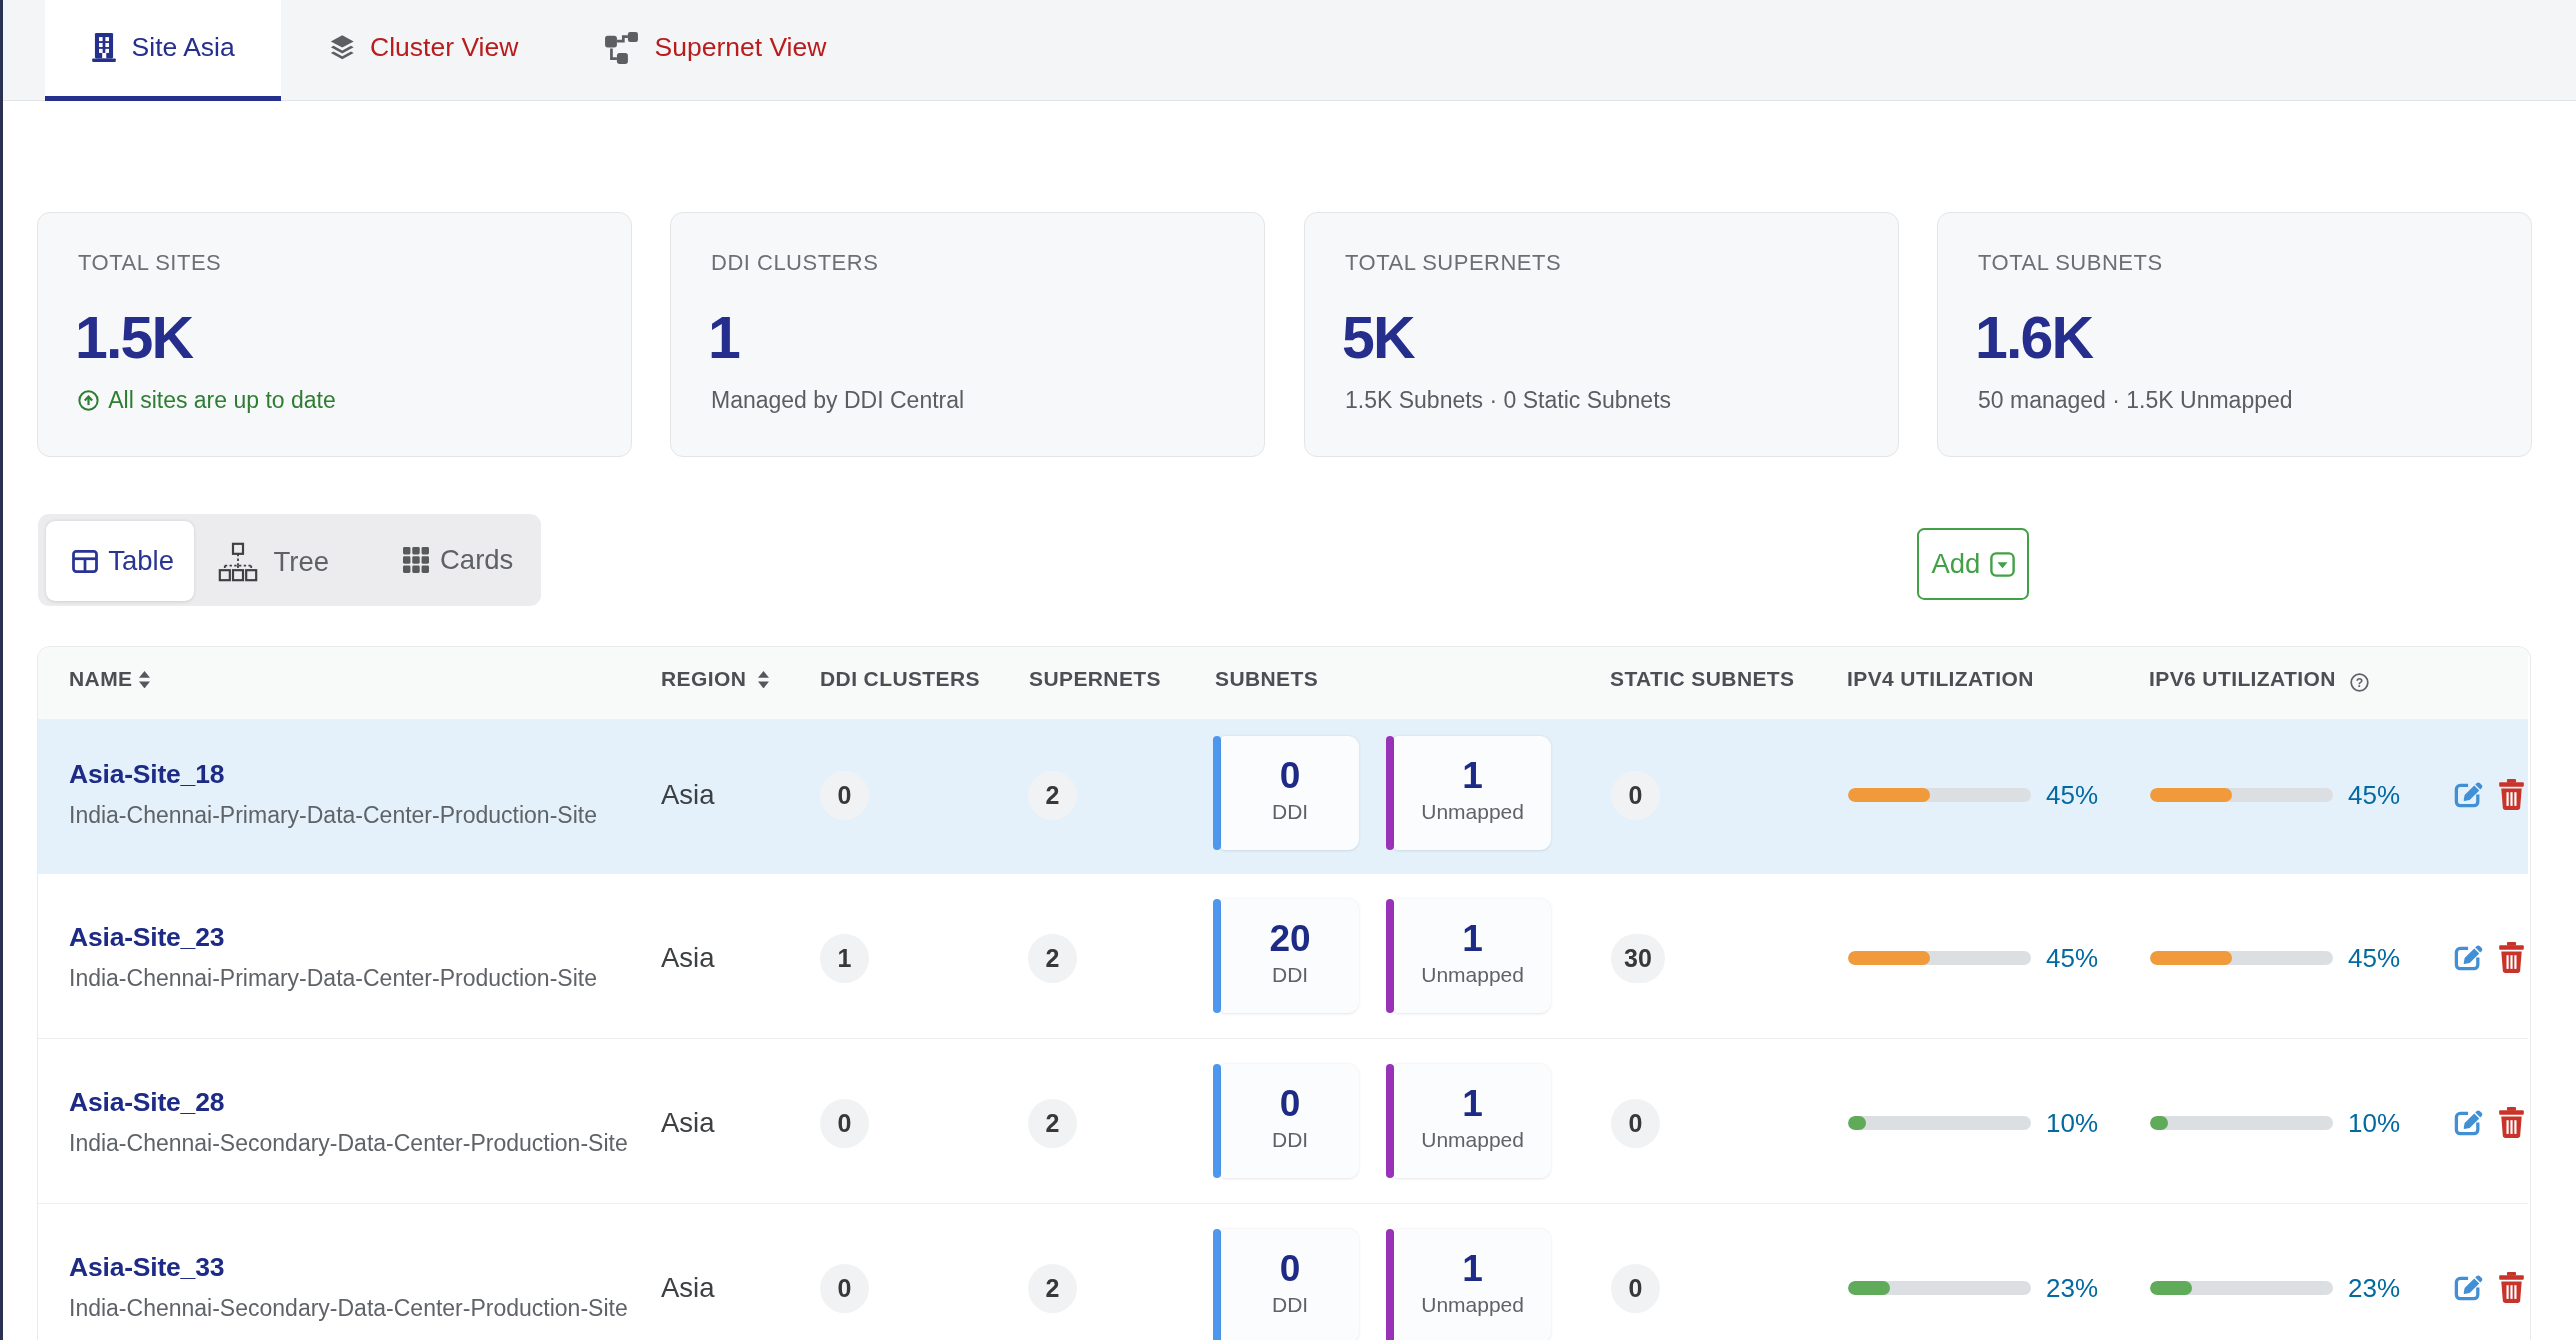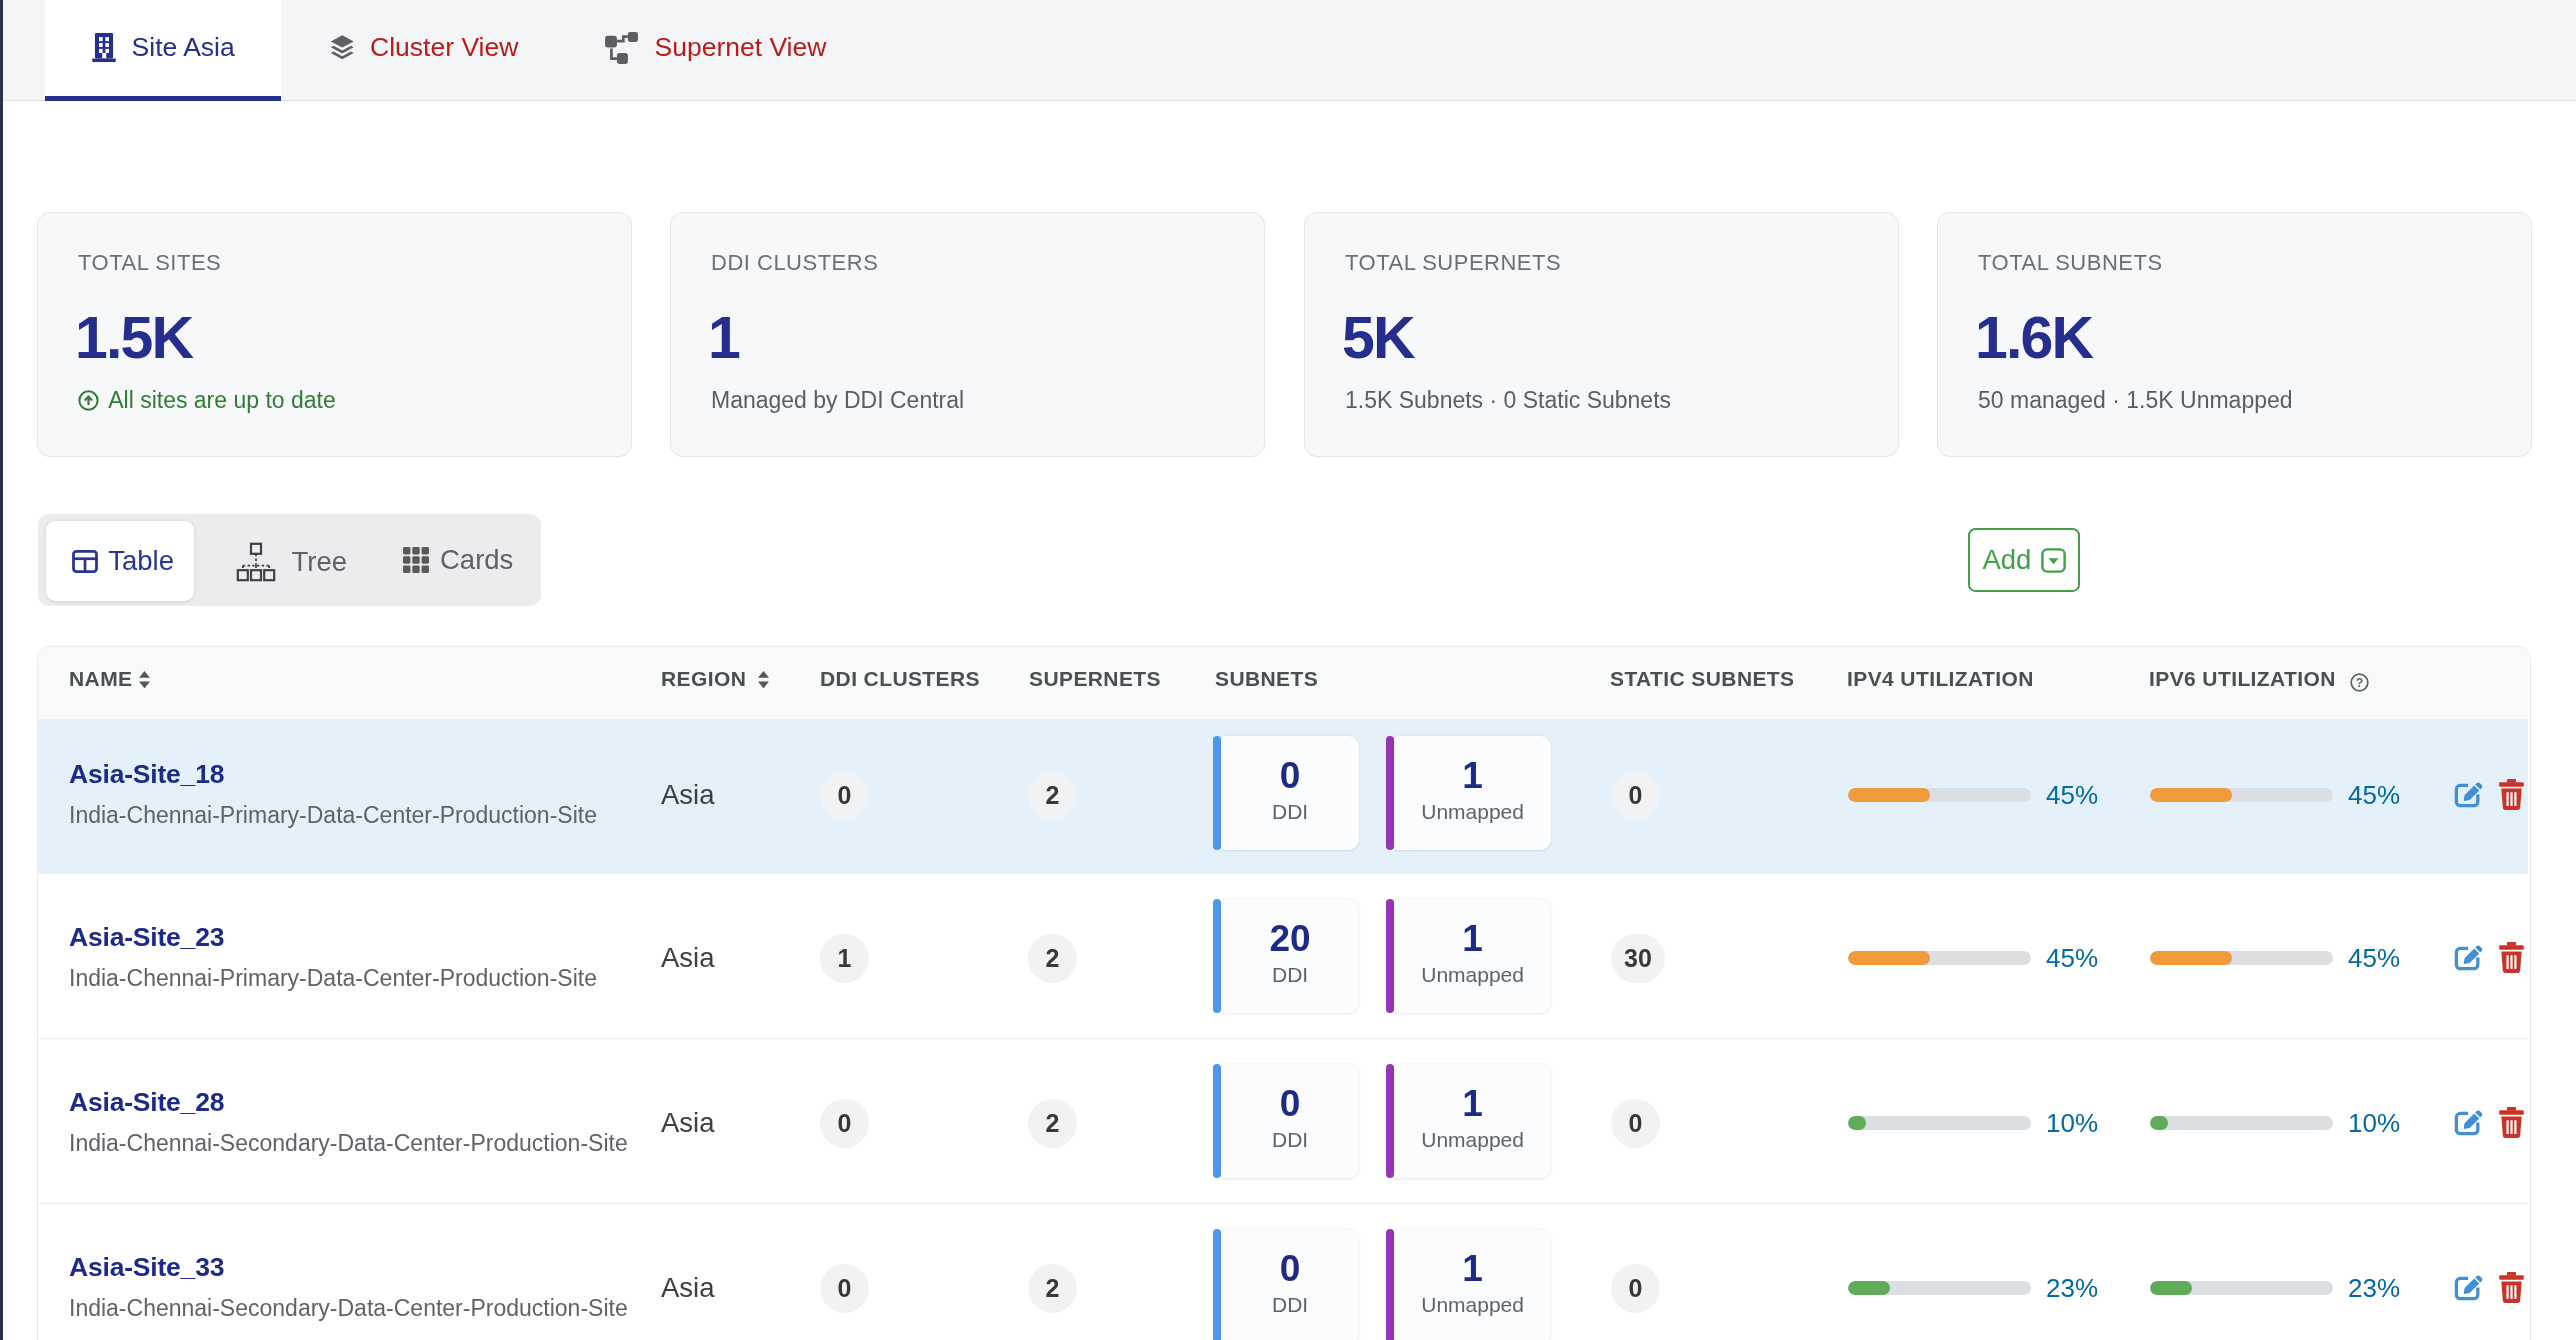--- a/index.html
+++ b/index.html
@@ -19,21 +19,21 @@
 .clabel { left:40px; top:37px; font-size:22px; letter-spacing:0.5px; color:#6c7074; }
 .cnum { left:37px; top:91px; font-size:59px; font-weight:bold; color:#262e8d; letter-spacing:-1.8px; }
 .csub { left:40px; top:174px; font-size:23px; color:#5a5e63; display:flex; align-items:center; gap:9.2px; }
 .green { color:#2e7d32; font-weight:500; }
 
 
 .seg { left:38px; top:514px; width:503px; height:92px; background:#ececee; border-radius:11px; }
 .chip { left:8.2px; top:7.3px; width:148px; height:80px; background:#fff; border-radius:9.2px; box-shadow:0 0.9px 3.7px rgba(0,0,0,.12); display:flex; align-items:center; padding-left:26px; gap:10px; }
 .chip span { font-size:27.5px; font-weight:500; color:#283593; }
 .segitem { display:flex; align-items:center; color:#5e6166; font-size:27.5px; }
-.addbtn { left:1968px; top:528px; width:112px; height:64px; border:2.7px solid #43a047; border-radius:7.3px; display:flex; align-items:center; justify-content:center; gap:9.2px; color:#43a047; font-size:27.5px; background:#fff; }
+.addbtn { left:1917px; top:528px; width:112px; height:72px; border:2.7px solid #43a047; border-radius:7.3px; display:flex; align-items:center; justify-content:center; gap:9.2px; color:#43a047; font-size:27.5px; background:#fff; }
 .search { left:2166px; top:525px; width:363px; height:69px; border:1.8px solid #dcdee0; border-radius:7.3px; background:#fff; display:flex; align-items:center; padding-left:24px; font-size:26px; color:#1d1e20; }
 
 
 .tbl { left:37px; top:646px; width:2494px; height:694px; border:1.8px solid #e9eaec; border-bottom:none; border-radius:13px 13px 0 0; background:#fff; overflow:hidden; }
 .thead { left:0; top:0; width:2490px; height:73px; background:#f8f9f9; border-bottom:1.8px solid #edeff1; }
 .th { font-size:21px; font-weight:bold; color:#4b4f54; letter-spacing:0.4px; top:20px; }
 .row { left:0; width:2490px; background:#fff; }
 .row.blue { background:#e4f1fb; }
 .sep { border-top:1.8px solid #eceff1; }
 .name { font-size:26.5px; font-weight:bold; color:#1d2b86; letter-spacing:-0.2px; }
@@ -136,21 +136,21 @@
 
   <div class="abs seg">
     <div class="abs chip">
       <svg width="26" height="23" viewBox="0 0 28 25">
         <rect x="1.5" y="1.5" width="25" height="22" rx="3" fill="none" stroke="#283593" stroke-width="3"></rect>
         <line x1="1.5" y1="9.5" x2="26.5" y2="9.5" stroke="#283593" stroke-width="3"></line>
         <line x1="14" y1="9.5" x2="14" y2="23" stroke="#283593" stroke-width="3"></line>
       </svg>
       <span>Table</span>
     </div>
-    <div class="abs segitem" style="left:198px; top:0; height:95px;">
+    <div class="abs segitem" style="left:180px; top:0; height:95px;">
       <svg width="40" height="40" viewBox="0 0 44 44" style="margin-right:15.6px;">
         <g fill="none" stroke="#3f4043" stroke-width="2.4">
           <rect x="16.5" y="2" width="11" height="11"></rect>
           <rect x="2" y="31" width="11" height="11"></rect>
           <rect x="16.5" y="31" width="11" height="11"></rect>
           <rect x="31" y="31" width="11" height="11"></rect>
         </g>
         <g fill="none" stroke="#3f4043" stroke-width="2" stroke-dasharray="2.6 2.6">
           <path d="M22 13 L22 26"></path>
           <path d="M7.5 26 L36.5 26"></path>

